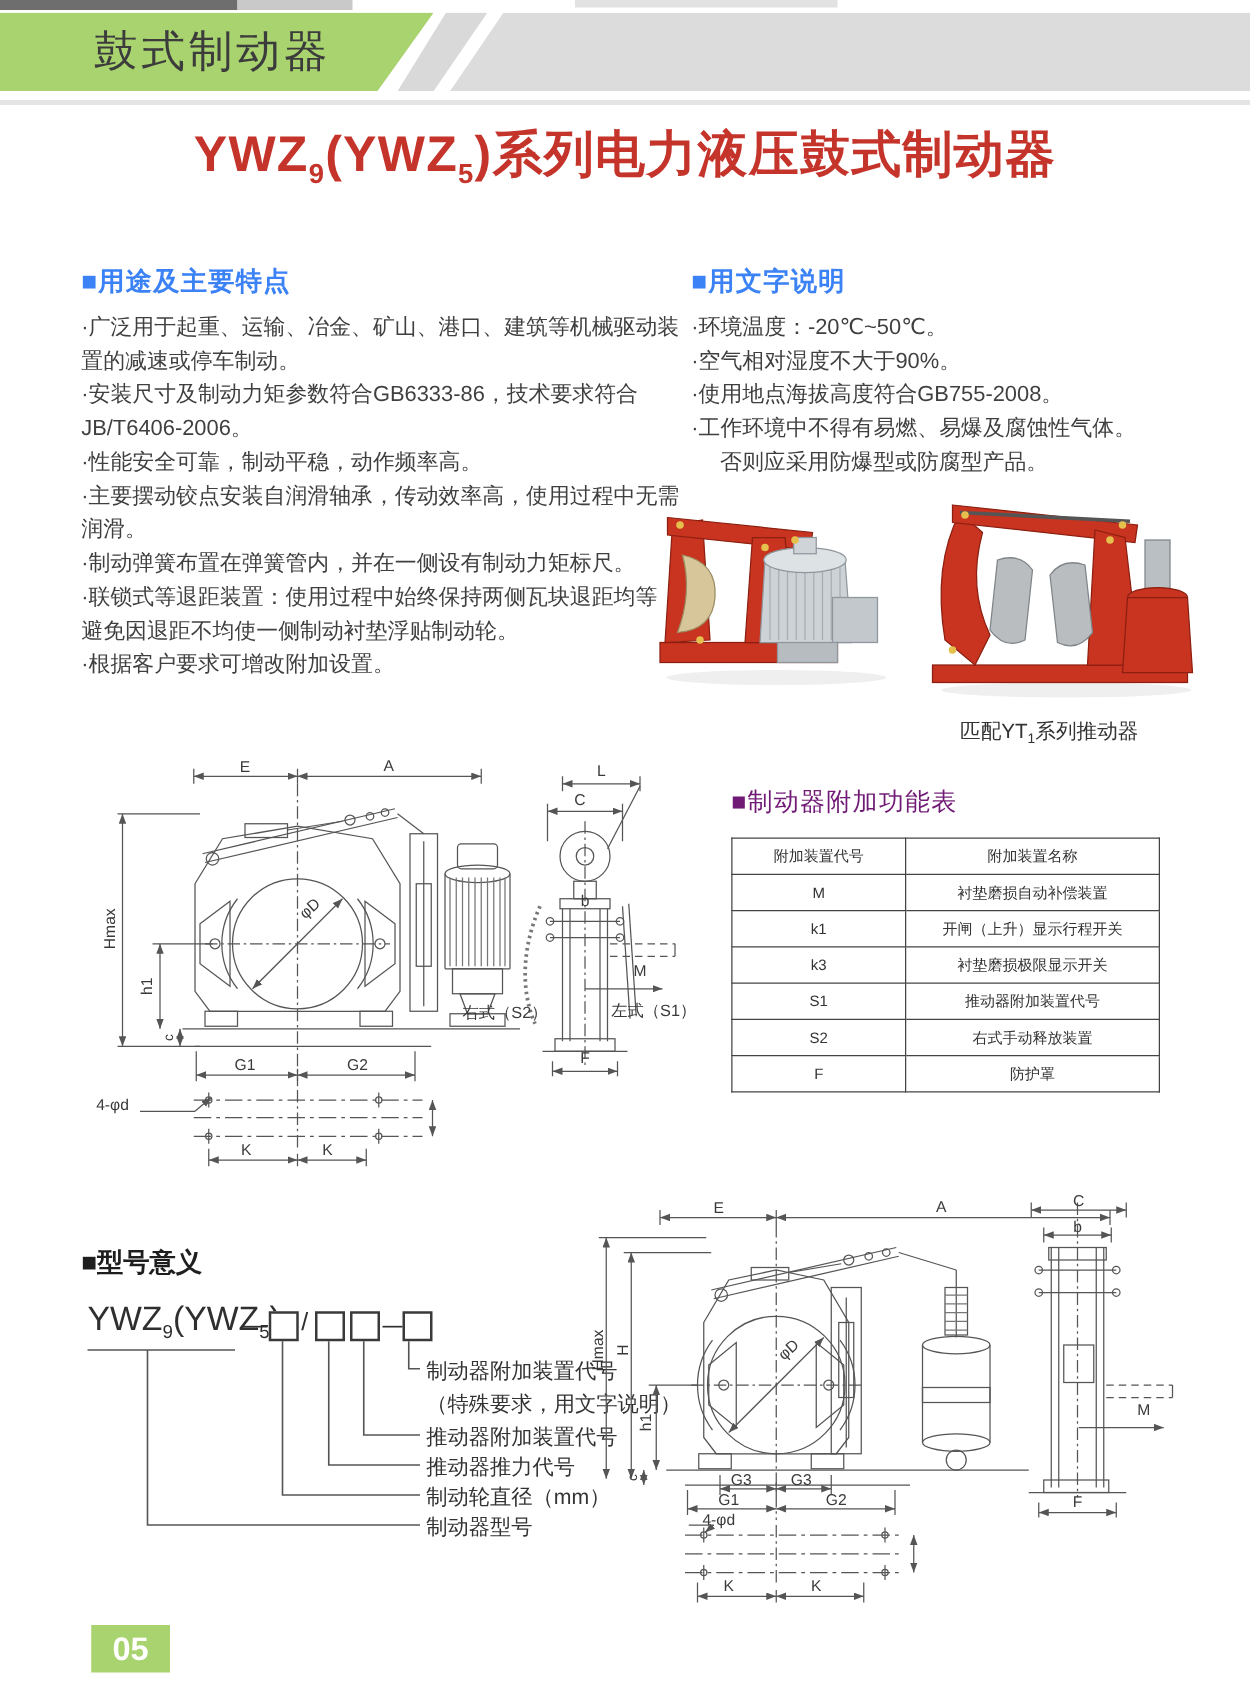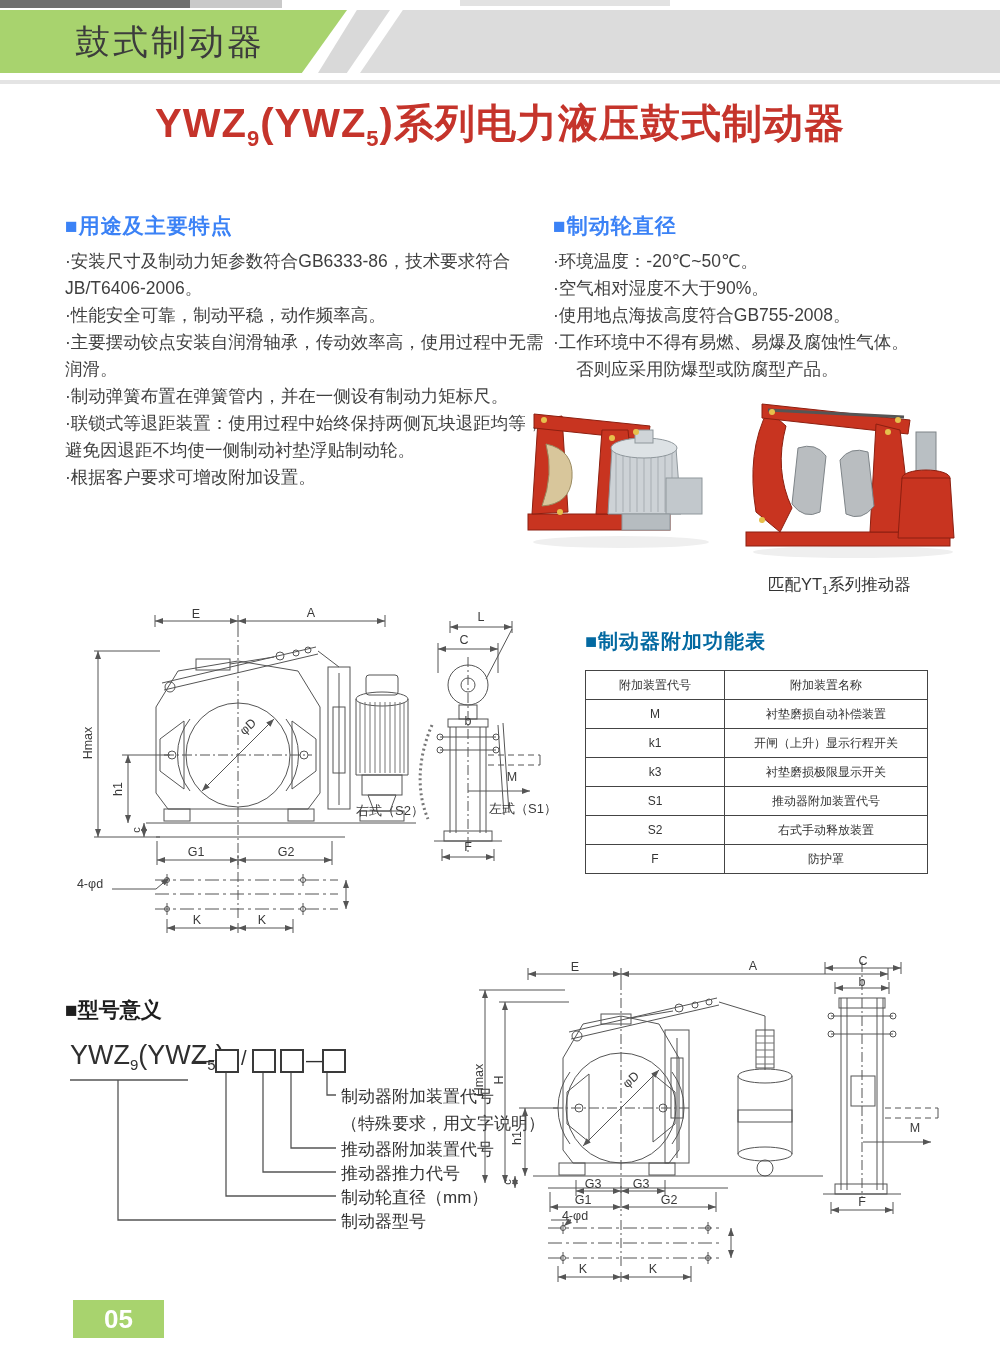--- a/index.html
+++ b/index.html
@@ -38,68 +38,69 @@
   
   .draw{position:absolute;}
   .lb{position:absolute;font-size:12.5px;color:#3a3a3a;white-space:nowrap;
       transform:translate(-50%,-50%);line-height:1;}
   .lb.rot{transform:translate(-50%,-50%) rotate(-90deg);}
   .lb.r45{transform:translate(-50%,-50%) rotate(-42deg);}
   .lb.cap{font-size:13px;}
   .lb.sm{font-size:11px;}
 
   
-  .tbl-heading{position:absolute;left:585px;top:628px;font-size:20px;font-weight:bold;color:#0369a1;}
+  .tbl-heading{position:absolute;left:585px;top:628px;font-size:20px;font-weight:normal;color:#701a75;}
   table.func{position:absolute;left:585px;top:670px;border-collapse:collapse;width:343px;
     font-size:12px;color:#333;}
   table.func td,table.func th{border:1px solid #444;text-align:center;height:28px;font-weight:normal;
     padding:0 4px;}
   table.func .c0{width:130px;}
 
   
   .model-heading{position:absolute;left:65px;top:996px;font-size:21px;font-weight:bold;color:#1e1e1e;}
   #model{position:absolute;left:60px;top:1038px;width:440px;height:215px;}
   .model-base{position:absolute;left:10px;top:2px;font-size:27px;color:#2f2f2f;white-space:nowrap;}
   .model-base sub{font-size:15px;vertical-align:-6px;}
   .msep{position:absolute;font-size:20px;color:#2f2f2f;}
   .mbox{position:absolute;width:20px;height:20px;border:2px solid #3a3a3a;background:#fff;}
   .mlabel{position:absolute;font-size:17px;color:#333;white-space:nowrap;}
 
   
-  .page-badge{position:absolute;left:73px;top:1300px;width:91px;height:38px;background:#a8d36e;
+  .page-badge{position:absolute;left:73px;top:1300px;width:63px;height:38px;background:#a8d36e;
     color:#fff;font-size:26px;font-weight:bold;text-align:center;line-height:38px;}
 </style>
 </head>
 <body>
 
 <div id="page">
 
   <div class="topbar1"></div>
   <div class="topbar2"></div>
   <div class="topbar3"></div>
   <div class="banner-green"></div>
   <div class="stripe-sm"></div>
   <div class="stripe-lg"></div>
   <div class="banner-title">鼓式制动器</div>
   <div class="header-divider"></div>
 
   <div class="main-title"><span>YWZ</span><sub>9</sub><span>(YWZ</span><sub>5</sub><span>)系列电力液压鼓式制动器</span></div>
 
   <div class="col" style="left:65px;top:212px;width:480px;">
     <p class="heading-row section-heading">■用途及主要特点</p>
+    <p>·广泛用于起重、运输、冶金、矿山、港口、建筑等机械驱动装置的减速或停车制动。</p>
     <p>·安装尺寸及制动力矩参数符合GB6333-86，技术要求符合JB/T6406-2006。</p>
     <p>·性能安全可靠，制动平稳，动作频率高。</p>
     <p>·主要摆动铰点安装自润滑轴承，传动效率高，使用过程中无需润滑。</p>
     <p>·制动弹簧布置在弹簧管内，并在一侧设有制动力矩标尺。</p>
     <p>·联锁式等退距装置：使用过程中始终保持两侧瓦块退距均等，避免因退距不均使一侧制动衬垫浮贴制动轮。</p>
     <p>·根据客户要求可增改附加设置。</p>
   </div>
 
   <div class="col" style="left:553px;top:212px;width:447px;">
-    <p class="heading-row section-heading">■制动轮直径</p>
+    <p class="heading-row section-heading">■用文字说明</p>
     <p>·环境温度：-20℃~50℃。</p>
     <p>·空气相对湿度不大于90%。</p>
     <p>·使用地点海拔高度符合GB755-2008。</p>
     <p>·工作环境中不得有易燃、易爆及腐蚀性气体。</p>
     <p>
         <span class="indent1">否则应采用防爆型或防腐型产品。</span>
       </p>
   </div>
 
   <svg class="photo" style="left:516px;top:386px;" width="212" height="168" viewBox="0 0 212 168">
@@ -254,21 +255,21 @@
     <span class="lb" style="left:136px;top:7px">E</span>
     <span class="lb" style="left:251px;top:6px">A</span>
     <span class="lb" style="left:421px;top:10px">L</span>
     <span class="lb" style="left:404px;top:33px">C</span>
     <span class="lb rot" style="left:28px;top:136px">Hmax</span>
     <span class="lb rot" style="left:58px;top:182px">h1</span>
     <span class="lb rot sm" style="left:76px;top:223px">c</span>
     <span class="lb r45" style="left:188px;top:120px">φD</span>
     <span class="lb" style="left:408px;top:114px">b</span>
     <span class="lb" style="left:452px;top:170px">M</span>
-    <span class="lb cap" style="left:330px;top:203px">右式（S2）</span>
+    <span class="lb cap" style="left:344px;top:203px">右式（S2）</span>
     <span class="lb cap" style="left:463px;top:201px">左式（S1）</span>
     <span class="lb" style="left:408px;top:240px">F</span>
     <span class="lb" style="left:136px;top:245px">G1</span>
     <span class="lb" style="left:226px;top:245px">G2</span>
     <span class="lb" style="left:30px;top:277px">4-φd</span>
     <span class="lb" style="left:137px;top:313px">K</span>
     <span class="lb" style="left:202px;top:313px">K</span>
   </div>
 
   <div class="tbl-heading section-heading">■制动器附加功能表</div>

